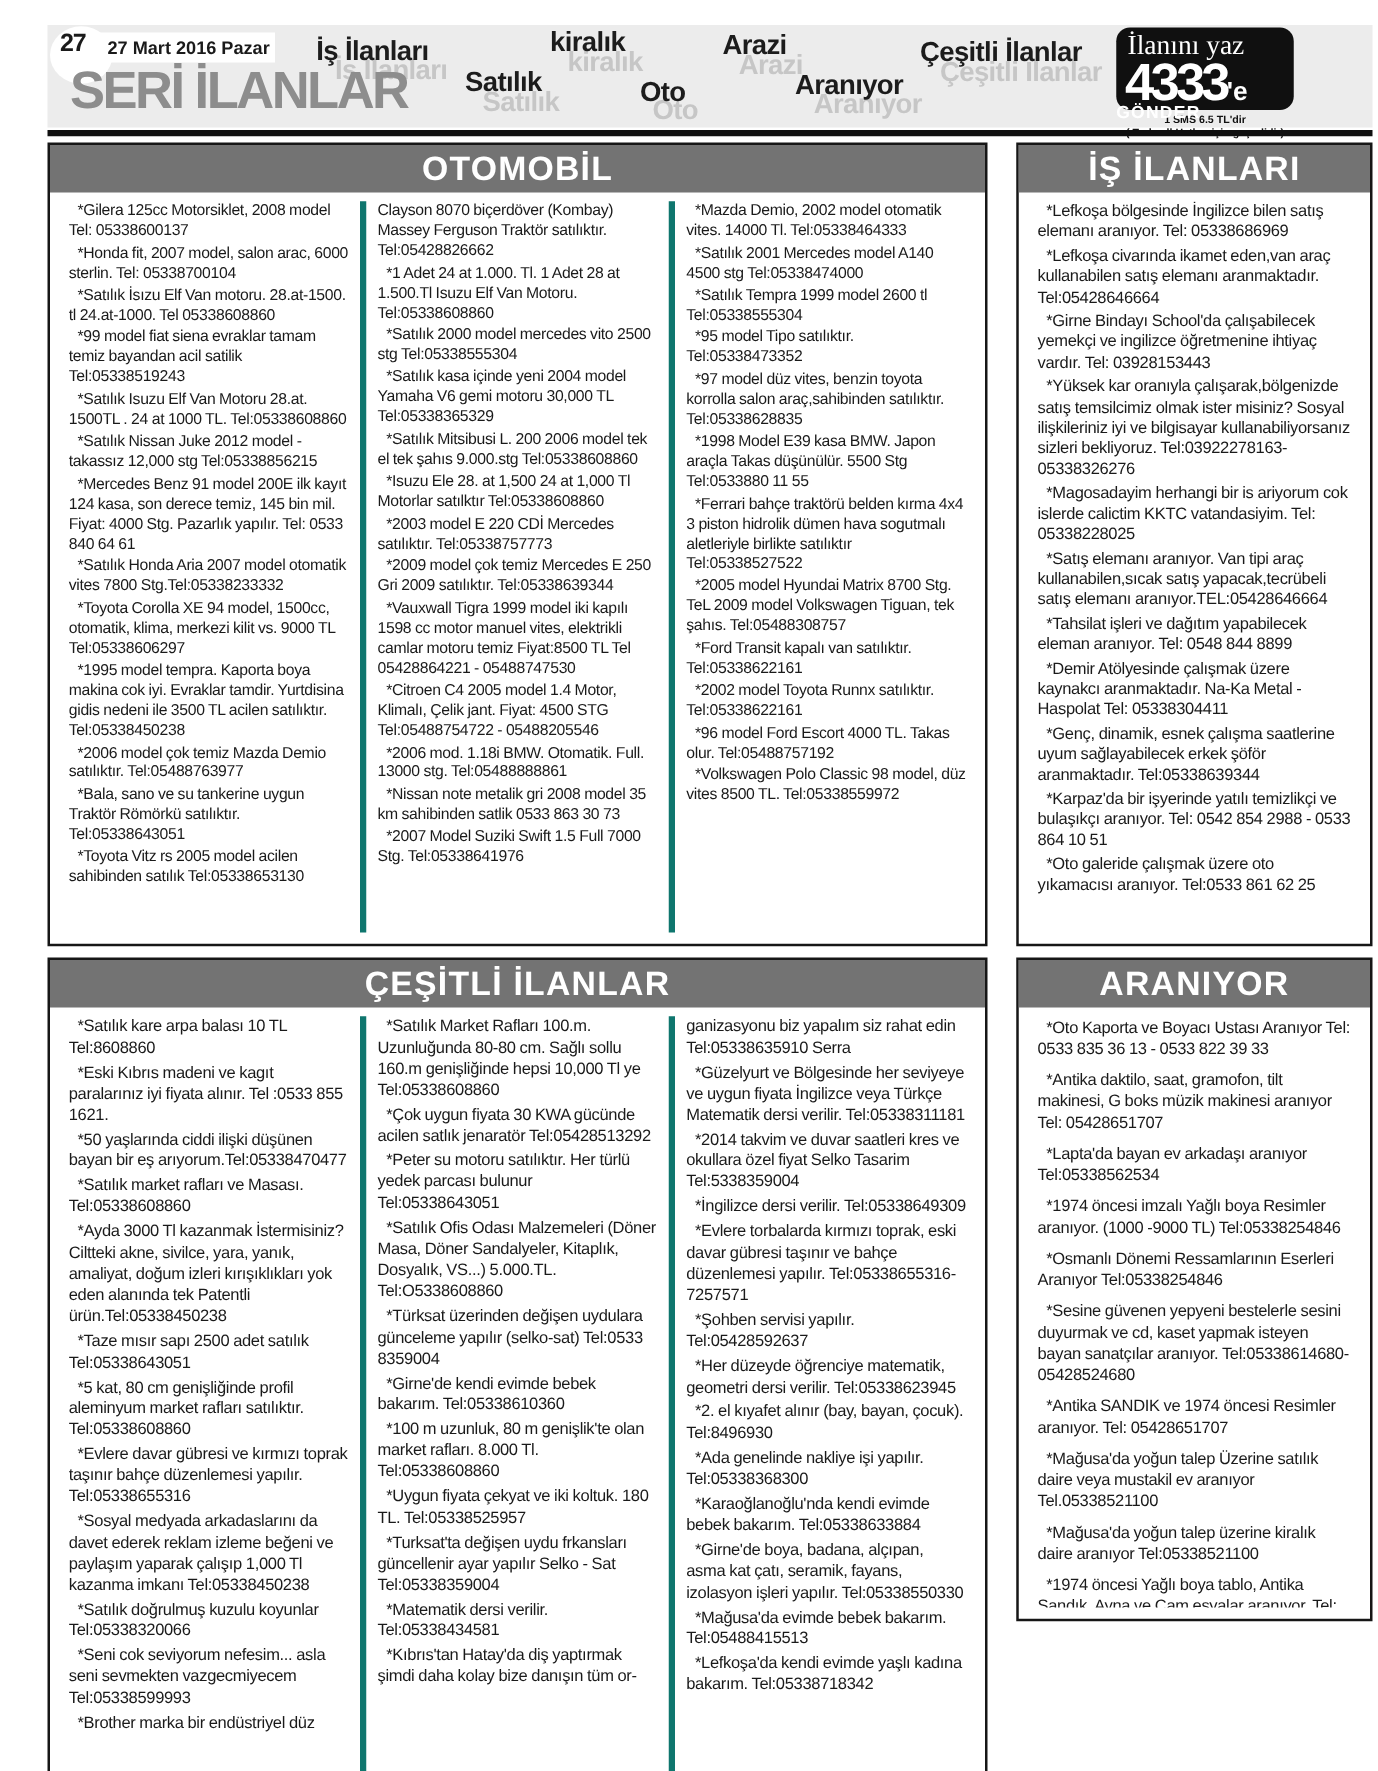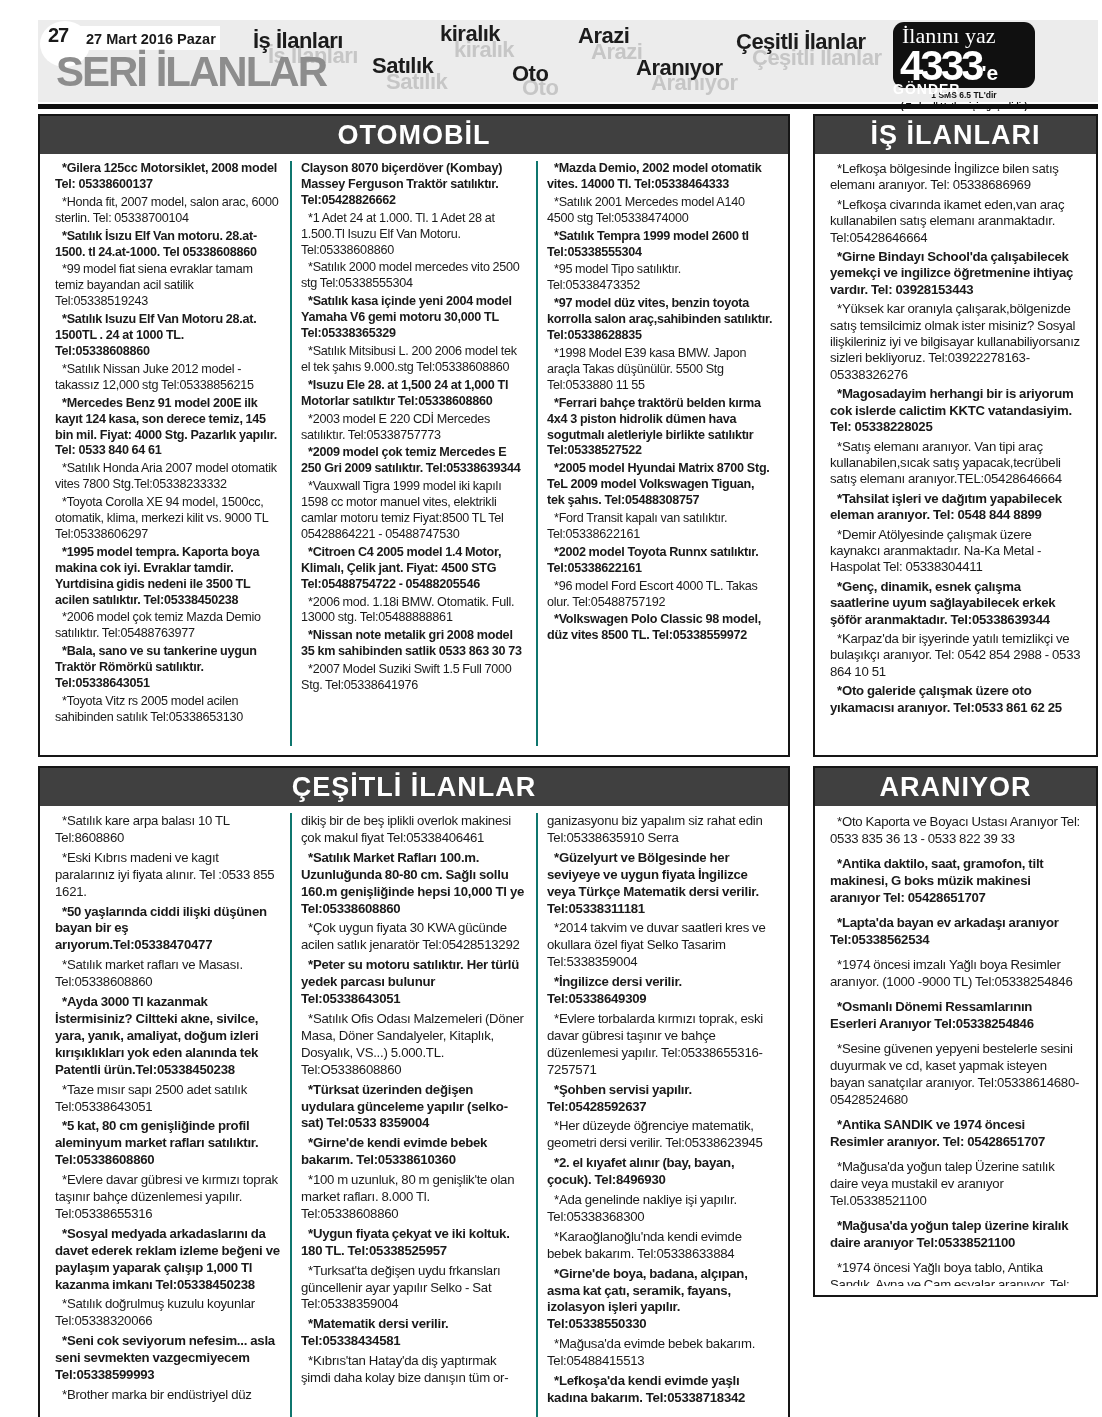--- a/index.html
+++ b/index.html
@@ -32,28 +32,28 @@
   .sms-send{font-family:Liberation Sans, sans-serif;font-weight:bold;font-size:14px;
             padding-right:9px;margin-top:-2px;letter-spacing:1px;}
   .sms-note{position:absolute;left:878px;top:90px;width:172px;text-align:center;font-size:8.5px;
             font-weight:bold;line-height:1.25;color:#111;}
   
   .section{position:absolute;border:2px solid #161616;background:#fff;box-sizing:border-box;}
   #sec-oto{left:38px;top:114px;width:752px;height:643px;}
   #sec-is{left:813px;top:114px;width:285px;height:643px;}
   #sec-cesitli{left:38px;top:766px;width:752px;height:742px;}
   #sec-araniyor{left:813px;top:766px;width:285px;height:531px;}
-  .sec-head{background:#404040;color:#fff;text-align:center;font-weight:bold;font-size:27px;
+  .sec-head{background:#737373;color:#fff;text-align:center;font-weight:bold;font-size:27px;
             height:38px;line-height:38px;letter-spacing:1px;}
   .cols{display:flex;padding:7px 6px;height:calc(100% - 54px);overflow:hidden;}
   .col{flex:1;padding:0 9px;overflow:hidden;}
-  .col + .col{border-left:2px solid #0f766e;}
+  .col + .col{border-left:5px solid #0f766e;}
   .ad{margin:0 0 2px 0;font-size:12.6px;line-height:15.9px;letter-spacing:-0.25px;text-indent:7px;
       word-spacing:-0.3px;}
-  .ad.bold{font-weight:bold;}
+  .ad.bold{font-weight:normal;}
   .ad.cont{text-indent:0;}
   #sec-is .ad{font-size:13.2px;line-height:16.4px;margin-bottom:3px;}
   #sec-cesitli .ad{font-size:13.2px;line-height:16.9px;margin-bottom:3px;}
   #sec-araniyor .ad{font-size:13.2px;line-height:17px;margin-bottom:8px;}
 </style>
 </head>
 <body>
 
 <div class="page">
 
@@ -171,21 +171,20 @@
           <p class="ad bold">*Ayda 3000 Tl kazanmak İstermisiniz? Ciltteki akne, sivilce, yara, yanık, amaliyat, doğum izleri kırışıklıkları yok eden alanında tek Patentli ürün.Tel:05338450238</p>
           <p class="ad">*Taze mısır sapı 2500 adet satılık Tel:05338643051</p>
           <p class="ad bold">*5 kat, 80 cm genişliğinde profil aleminyum market rafları satılıktır. Tel:05338608860</p>
           <p class="ad">*Evlere davar  gübresi ve kırmızı toprak taşınır bahçe düzenlemesi yapılır. Tel:05338655316</p>
           <p class="ad bold">*Sosyal medyada arkadaslarını da davet ederek reklam izleme beğeni ve paylaşım yaparak çalışıp 1,000 Tl kazanma imkanı Tel:05338450238</p>
           <p class="ad">*Satılık doğrulmuş kuzulu koyunlar Tel:05338320066</p>
           <p class="ad bold">*Seni cok seviyorum nefesim... asla seni sevmekten vazgecmiyecem Tel:05338599993</p>
           <p class="ad">*Brother marka bir endüstriyel düz</p>
         </div>
         <div class="col">
-          <p class="ad cont">dikiş bir de beş iplikli overlok makinesi çok makul fiyat Tel:05338406461</p>
           <p class="ad bold">*Satılık Market Rafları 100.m. Uzunluğunda 80-80 cm. Sağlı sollu 160.m genişliğinde hepsi 10,000 Tl ye Tel:05338608860</p>
           <p class="ad">*Çok uygun fiyata 30 KWA gücünde acilen satlık jenaratör Tel:05428513292</p>
           <p class="ad bold">*Peter su motoru satılıktır. Her türlü yedek parcası bulunur Tel:05338643051</p>
           <p class="ad">*Satılık Ofis Odası Malzemeleri (Döner Masa, Döner Sandalyeler, Kitaplık, Dosyalık, VS...) 5.000.TL. Tel:O5338608860</p>
           <p class="ad bold">*Türksat üzerinden değişen uydulara günceleme yapılır (selko-sat) Tel:0533 8359004</p>
           <p class="ad bold">*Girne'de kendi evimde bebek bakarım. Tel:05338610360</p>
           <p class="ad">*100 m uzunluk, 80 m genişlik'te olan market rafları. 8.000 Tl. Tel:05338608860</p>
           <p class="ad bold">*Uygun fiyata çekyat ve iki koltuk. 180 TL. Tel:05338525957</p>
           <p class="ad">*Turksat'ta değişen uydu frkansları güncellenir ayar yapılır Selko - Sat Tel:05338359004</p>
           <p class="ad bold">*Matematik dersi verilir. Tel:05338434581</p>

